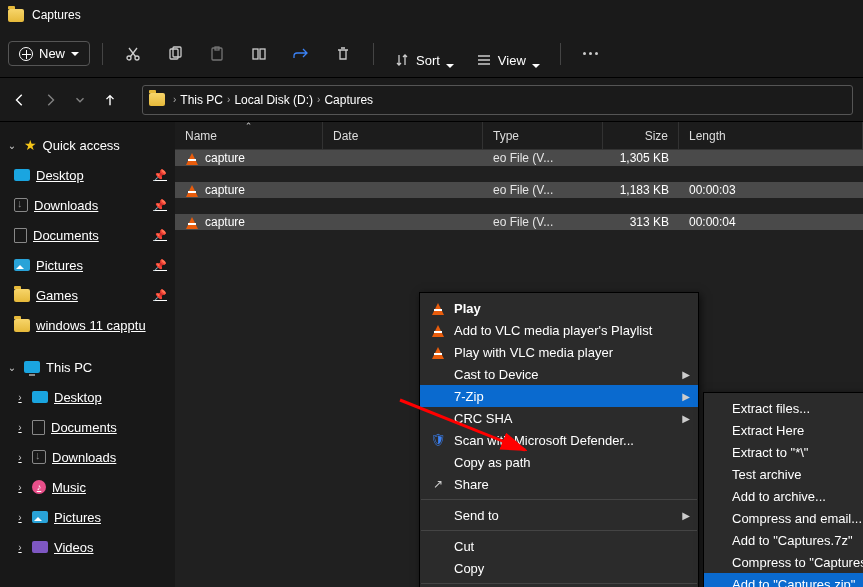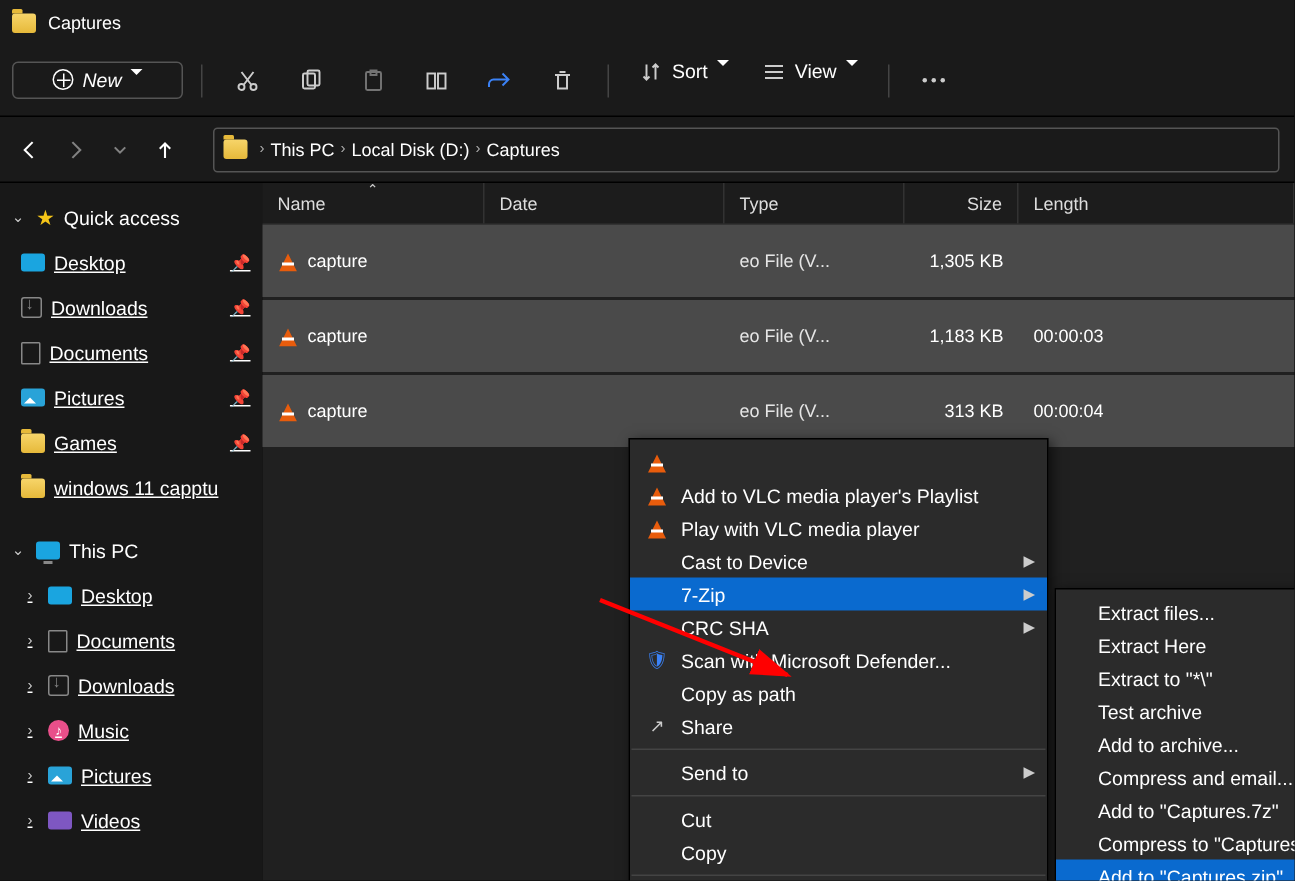--- a/index.html
+++ b/index.html
@@ -2,30 +2,30 @@
 <html><head>
 <meta charset="utf-8">
 <style>
   * { box-sizing: border-box; margin: 0; padding: 0; font-family: "Segoe UI", Arial, sans-serif; }
   body { background: #000; color: #fff; width: 863px; height: 587px; overflow: hidden; font-size: 13px; position: relative; }
   .titlebar { display: flex; align-items: center; height: 30px; padding: 0 8px; background: #1a1a1a; }
   .titlebar .folder-ico { width: 16px; height: 13px; background: linear-gradient(#f7d56a,#e6b93a); border-radius: 2px; position: relative; margin-right: 8px;}
   .titlebar .folder-ico::before{content:"";position:absolute;top:-3px;left:0;width:7px;height:3px;background:#e6b93a;border-radius:1px 1px 0 0;}
   .title { font-size: 12px; color:#fff; }
   .toolbar { display:flex; align-items:center; height:48px; background:#1a1a1a; padding:0 8px; gap:6px; border-bottom:1px solid #000;}
-  .new-btn { display:flex; gap:6px; padding:4px 26px; border:1px solid #555; border-radius:4px; cursor:pointer;font-style:italic;}
+  .new-btn { display:flex; align-items:center; gap:6px; padding:4px 10px; border:1px solid #555; border-radius:4px; cursor:pointer;}
   .new-btn .plus{width:14px;height:14px;border:1px solid #fff;border-radius:50%;position:relative;}
   .new-btn .plus::before,.new-btn .plus::after{content:"";position:absolute;background:#fff;}
   .new-btn .plus::before{left:6px;top:2px;width:1px;height:9px;}
   .new-btn .plus::after{top:6px;left:2px;height:1px;width:9px;}
   .chev { width:0;height:0;border-left:4px solid transparent;border-right:4px solid transparent;border-top:4px solid #fff;}
   .sep { width:1px; height:22px; background:#444; margin:0 6px;}
   .tool-ico { width:36px;height:28px;display:flex;align-items:center;justify-content:center;color:#bbb;cursor:pointer;border-radius:4px;}
   .tool-ico svg{width:16px;height:16px;stroke:#ccc;fill:none;stroke-width:1.3;}
-  .sort-btn,.view-btn{display:flex;align-items:flex-start;gap:6px;padding:0 8px;height:28px;cursor:pointer;}
+  .sort-btn,.view-btn{display:flex;align-items:flex-end;gap:6px;padding:0 8px;height:28px;cursor:pointer;}
   .sort-btn svg,.view-btn svg{width:16px;height:16px;stroke:#ccc;fill:none;stroke-width:1.3;}
   .dots{display:flex;gap:3px;padding:0 10px;cursor:pointer;}
   .dots span{width:3px;height:3px;background:#ccc;border-radius:50%;}
   .navrow{display:flex;align-items:center;height:44px;background:#1a1a1a;padding:0 10px;gap:10px;border-bottom:1px solid #000;}
   .nav-arrow{width:20px;height:20px;display:flex;align-items:center;justify-content:center;cursor:pointer;}
   .nav-arrow.dim{opacity:.45}
   .nav-arrow svg{width:14px;height:14px;stroke:#fff;fill:none;stroke-width:1.6;}
   .addr{flex:1;display:flex;align-items:center;height:30px;border:1px solid #555;border-radius:3px;padding:0 6px;gap:4px;margin-left:12px;}
   .folder-sm{width:16px;height:13px;background:linear-gradient(#f7d56a,#e6b93a);border-radius:2px;position:relative;margin-right:4px;}
   .folder-sm::before{content:"";position:absolute;top:-3px;left:0;width:7px;height:3px;background:#e6b93a;border-radius:1px 1px 0 0;}
@@ -48,21 +48,21 @@
   .ico-pic::after{content:"";position:absolute;left:2px;bottom:2px;width:0;height:0;border-left:4px solid transparent;border-right:4px solid transparent;border-bottom:4px solid #fff;}
   .ico-pc{width:16px;height:12px;background:#1aa5e0;border-radius:2px;position:relative;}
   .ico-pc::after{content:"";position:absolute;bottom:-3px;left:5px;width:6px;height:2px;background:#888;}
   .ico-music{width:14px;height:14px;background:#e94f8a;border-radius:50%;display:flex;align-items:center;justify-content:center;color:#fff;font-size:9px;}
   .ico-video{width:16px;height:12px;background:#7e57c2;border-radius:2px;}
   .main{flex:1;background:#202020;position:relative;}
   .cols{display:flex;height:28px;border-bottom:1px solid #333;align-items:center;font-size:12px;color:#ddd;background:#1c1c1c;}
   .col{border-right:1px solid #323232;padding:0 10px;display:flex;align-items:center;height:100%;}
   .col.name{width:148px;position:relative;} .col.date{width:160px;} .col.type{width:120px;text-align:center;} .col.size{width:76px;justify-content:flex-end;} .col.length{flex:1;}
   .sort-caret{position:absolute;top:-1px;left:50%;transform:translateX(-50%);color:#ccc;font-size:9px;}
-  .row{display:flex;height:48px;align-items:center;font-size:12px;background:#4a4a4a;margin-bottom:2px;}
+  .row{display:flex;height:16px;align-items:center;font-size:12px;background:#4a4a4a;margin-bottom:16px;}
   .cell{padding:0 10px;overflow:hidden;white-space:nowrap;}
   .cell.name{width:148px;display:flex;align-items:center;gap:6px;} .cell.date{width:160px;} .cell.type{width:120px;color:#e5e5e5;} .cell.size{width:76px;text-align:right;} .cell.length{flex:1;}
   .vlc-cone{width:14px;height:14px;position:relative;}
   .vlc-cone::before{content:"";position:absolute;bottom:0;left:1px;width:0;height:0;border-left:6px solid transparent;border-right:6px solid transparent;border-bottom:12px solid #e85c0c;}
   .vlc-cone::after{content:"";position:absolute;bottom:4px;left:3px;width:8px;height:2px;background:#fff;}
 
   .ctx{position:absolute;background:#2b2b2b;border:1px solid #000;box-shadow:2px 2px 8px rgba(0,0,0,.6);font-size:13px;padding:4px 0;}
   .ctx-item{display:flex;align-items:center;height:22px;padding:0 30px 0 10px;gap:8px;cursor:pointer;position:relative;white-space:nowrap;}
   .ctx-item .lbl{flex:1;}
   .ctx-item .arrow{position:absolute;right:8px;color:#ccc;font-size:10px;}
@@ -316,20 +316,21 @@
           <div class="cell size">313 KB</div>
           <div class="cell length">00:00:04</div>
         </div>
       </div>
 
     <div class="ctx ctx1">
       <div class="ctx-item">
           <span class="ctx-ico">
             <span class="vlc-cone"></span>
           </span>
+          <span class="lbl"><b>Play</b></span>
         </div>
       <div class="ctx-item">
           <span class="ctx-ico">
             <span class="vlc-cone"></span>
           </span>
           <span class="lbl">Add to VLC media player's Playlist</span>
         </div>
       <div class="ctx-item">
           <span class="ctx-ico">
             <span class="vlc-cone"></span>

